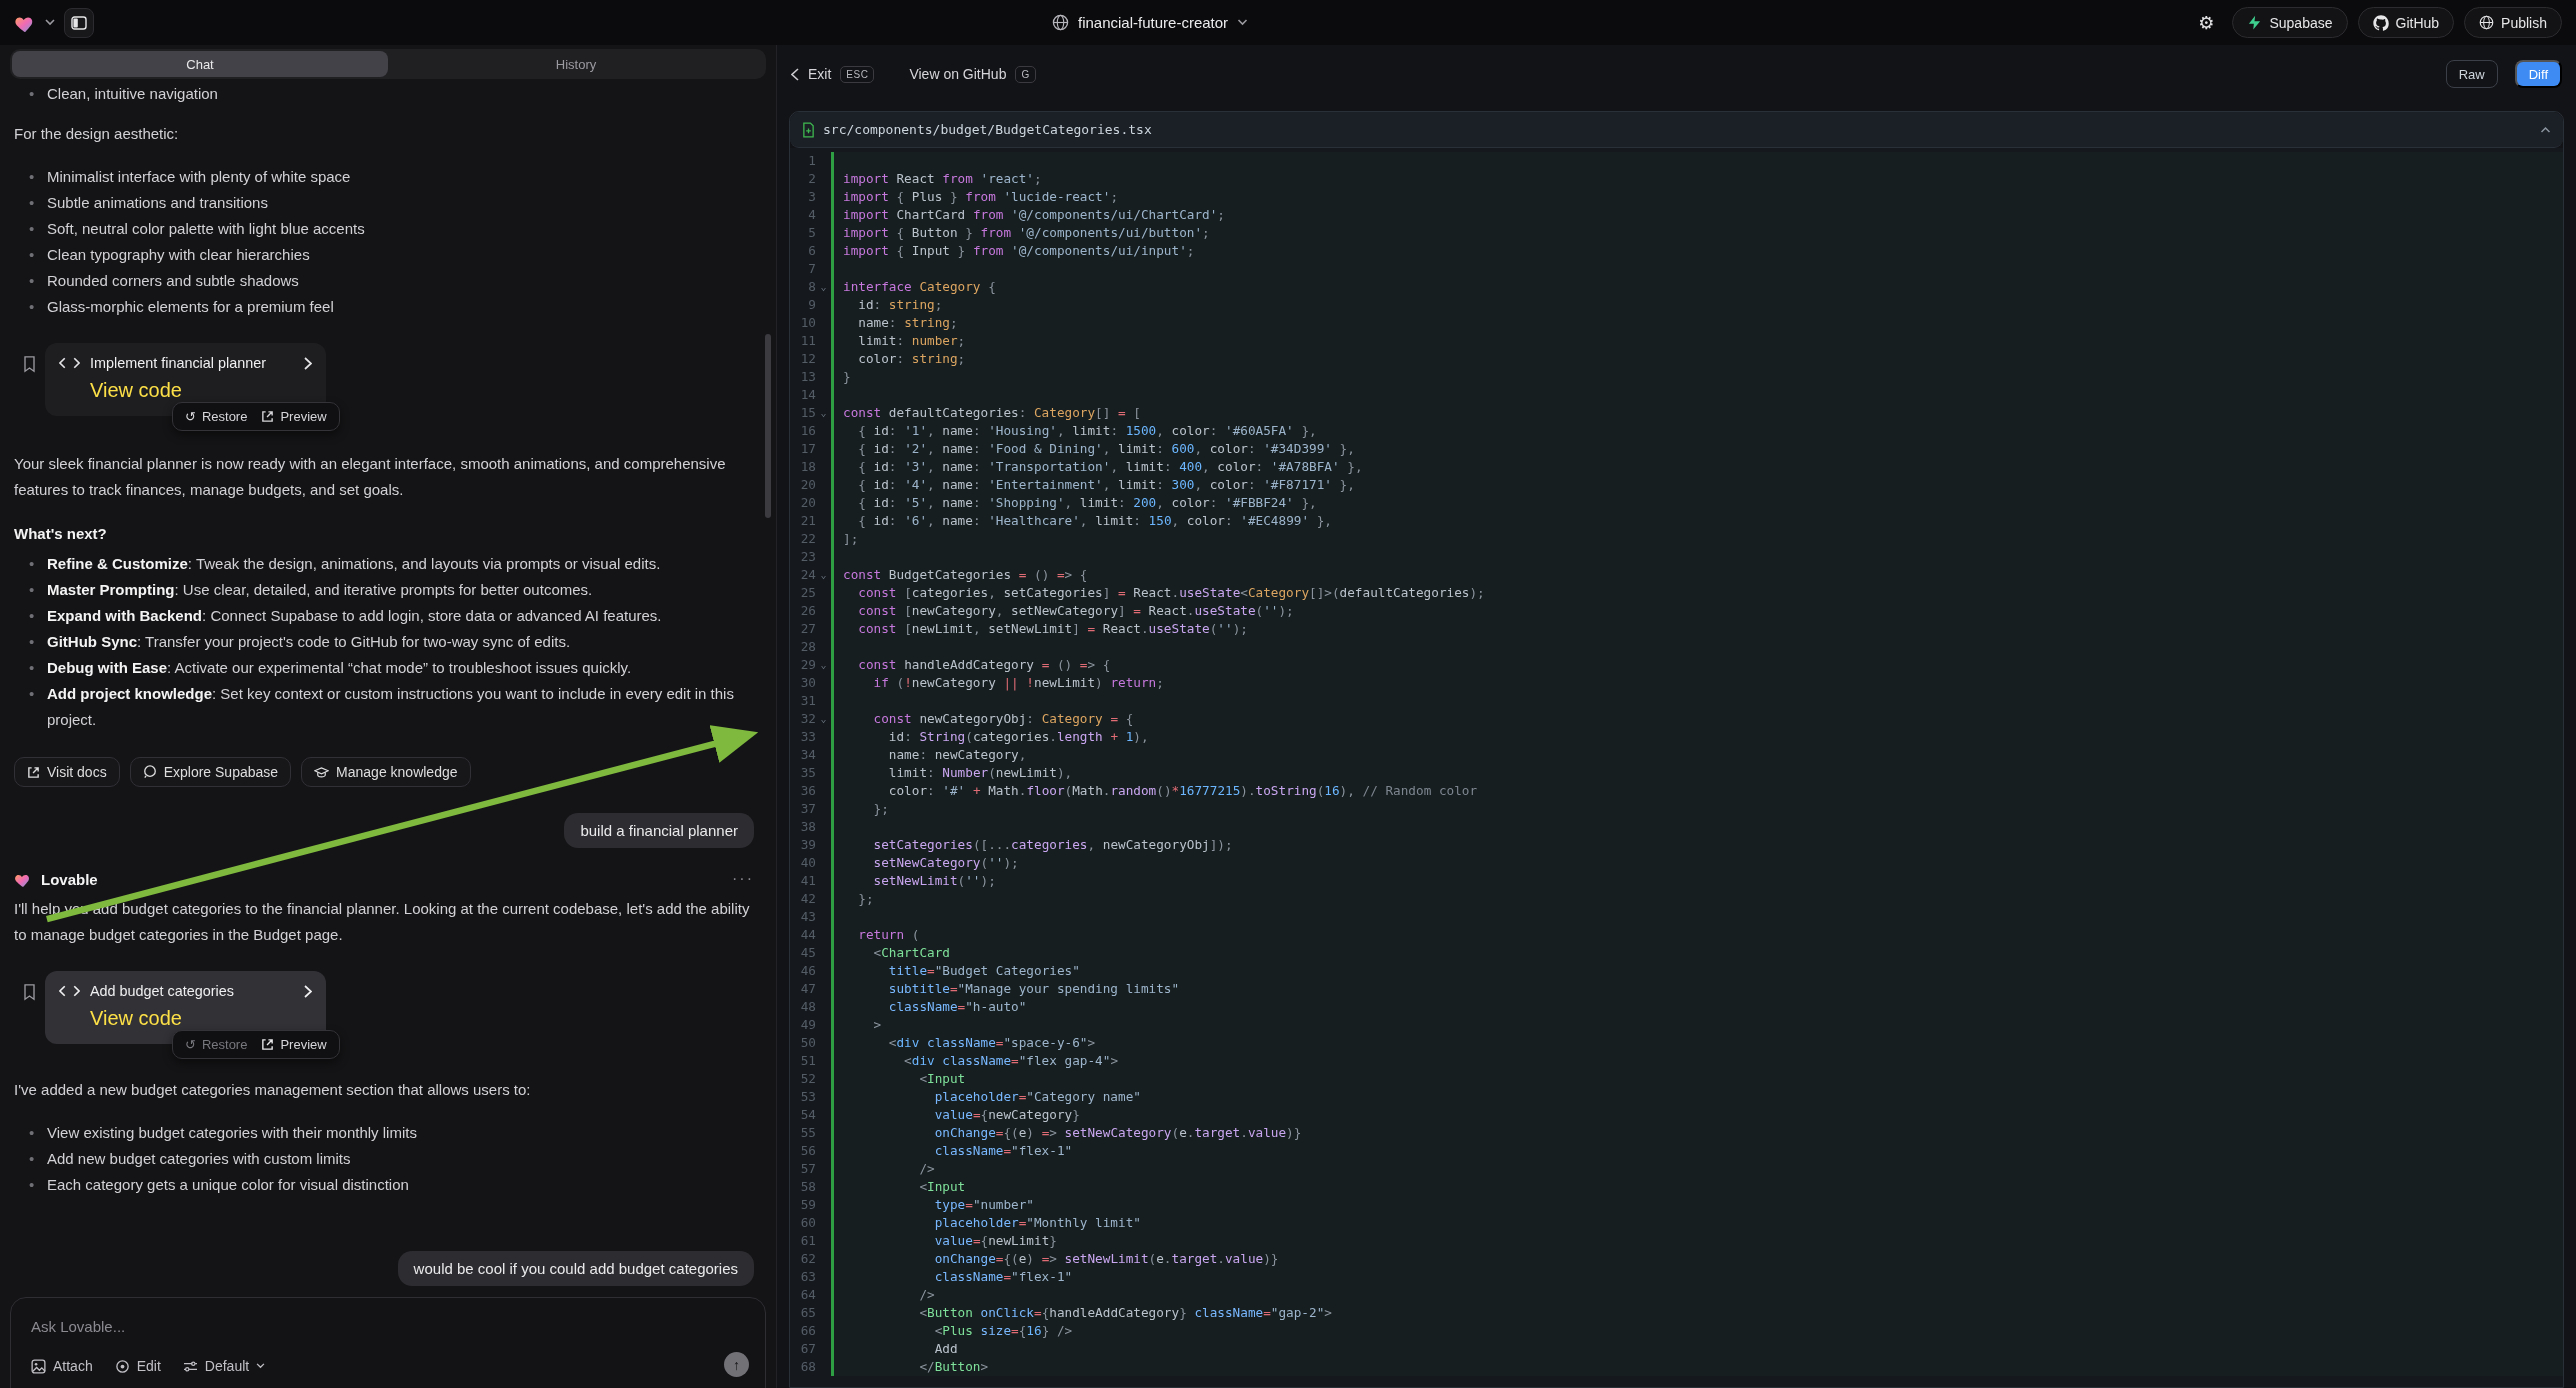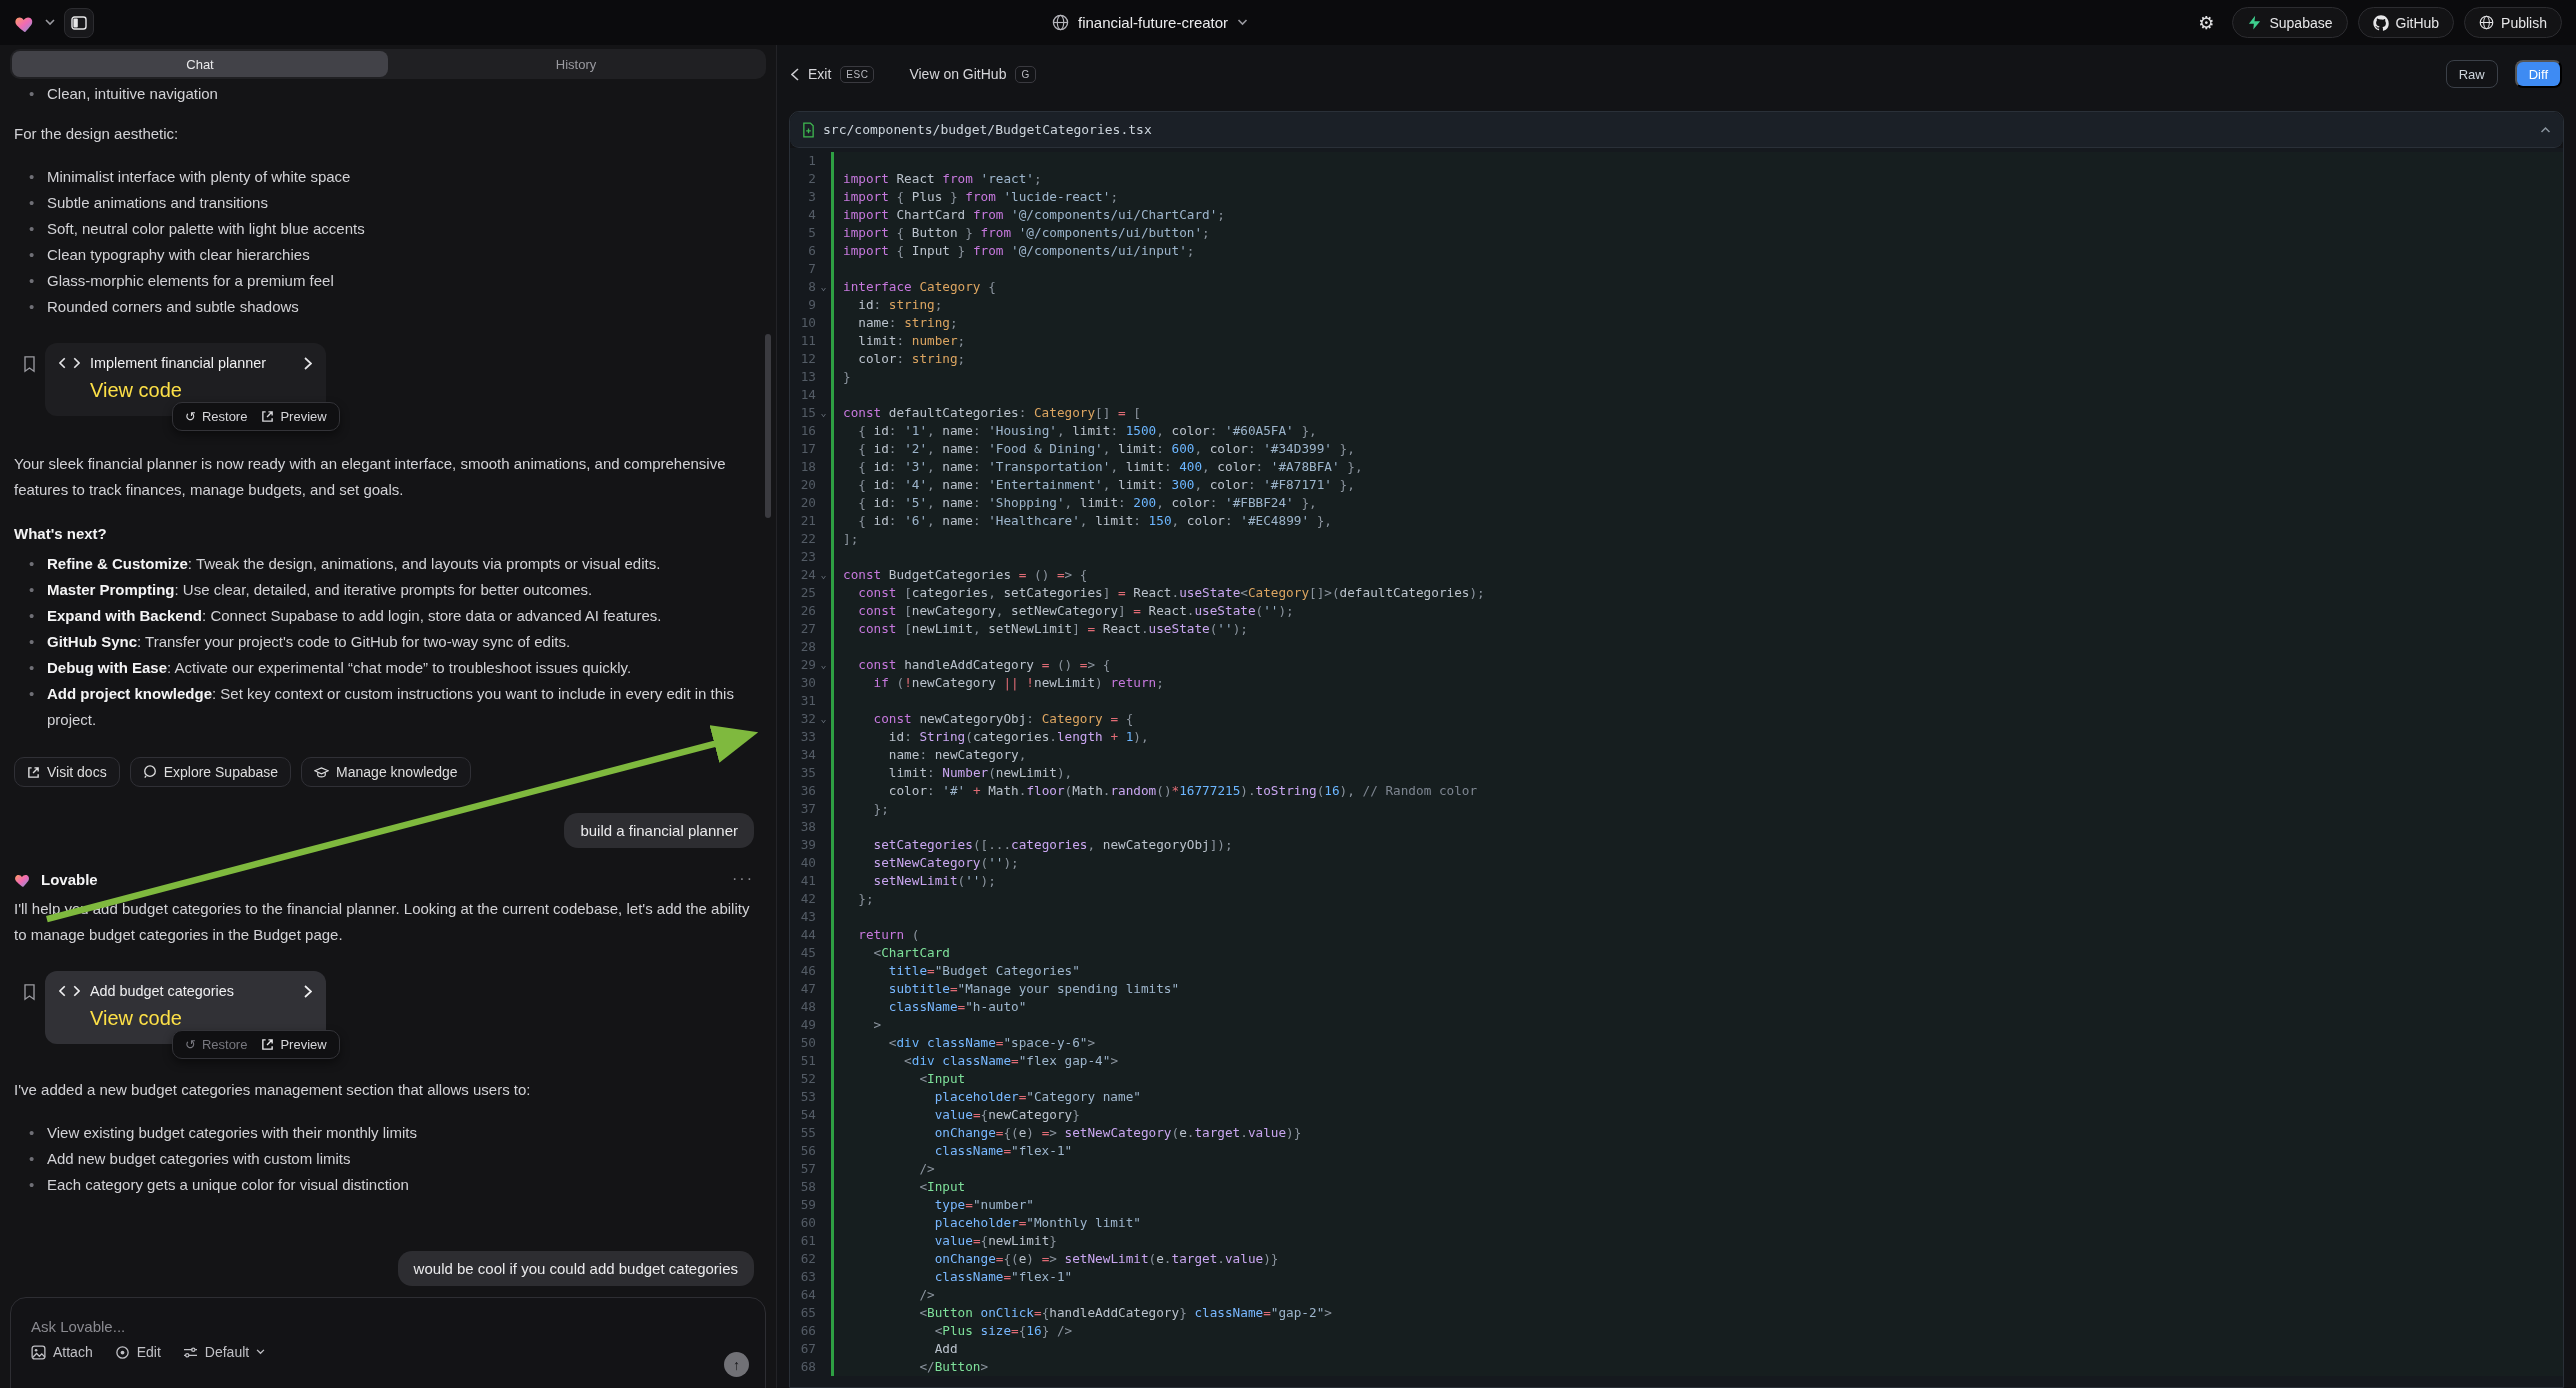--- a/index.html
+++ b/index.html
@@ -66,21 +66,21 @@
   .asst-name { font-size:15px; font-weight:700; color:#f4f4f5; }
   .more { margin-left:auto; color:#86868c; font-size:16px; letter-spacing:2px; cursor:pointer; }
   p.reply { margin-top:8px; }
   p.added { margin-top:33px; }
   ul#added-list { margin-top:17px; }
   .composer { position:absolute; left:10px; right:10px; top:1252px; height:139px;
     border:1px solid #2e2e33; border-radius:16px; background:#131316; padding:20px 20px 0; }
   .composer input { width:100%; background:transparent; border:none; outline:none;
     font-size:15px; color:#e4e4e7; font-family:"Liberation Sans",sans-serif; }
   .composer input::placeholder { color:#8a8a90; }
-  .comp-row { display:flex; align-items:flex-end; gap:22px; margin-top:8px; font-size:14px; color:#c0c0c5; }
+  .comp-row { display:flex; align-items:flex-end; gap:22px; margin-top:22px; font-size:14px; color:#c0c0c5; }
   .comp-item { display:flex; align-items:center; gap:7px; cursor:pointer; }
   .send { position:absolute; right:16px; top:54px; width:25px; height:25px; border-radius:50%;
     background:#717176; color:#131316; display:flex; align-items:center; justify-content:center;
     font-size:14px; font-weight:700; cursor:pointer; }
   .chat-scrollbar { position:absolute; right:5px; top:289px; width:6px; height:184px;
     border-radius:3px; background:#3b3b40; }
 
   
   .codepanel { flex:1; background:#121316; border-left:1px solid #232327; display:flex;
     flex-direction:column; min-width:0; }
@@ -193,22 +193,22 @@
       <div class="scroll">
         <ul id="nav-list">
           <li>Clean, intuitive navigation</li>
         </ul>
         <p class="design-head">For the design aesthetic:</p>
         <ul id="design-list">
             <li>Minimalist interface with plenty of white space</li>
             <li>Subtle animations and transitions</li>
             <li>Soft, neutral color palette with light blue accents</li>
             <li>Clean typography with clear hierarchies</li>
+            <li>Rounded corners and subtle shadows</li>
             <li>Glass-morphic elements for a premium feel</li>
-            <li>Rounded corners and subtle shadows</li>
           </ul>
 
         <div class="ver-row">
           <span class="bm">
             <svg class="ic" width="15" height="18" viewBox="0 0 16 20">
                 <path d="M3 2h10v16l-5-3.6L3 18z" fill="none" stroke="#9a9aa0" stroke-width="1.5"></path>
               </svg>
           </span>
           <div class="ver-card">
             <div class="ver-title-row">

